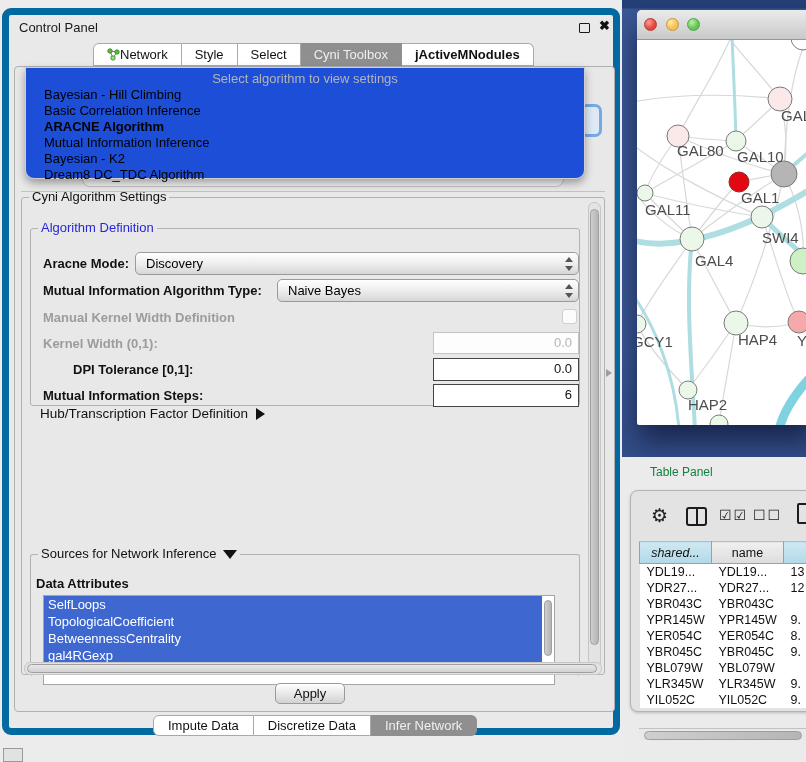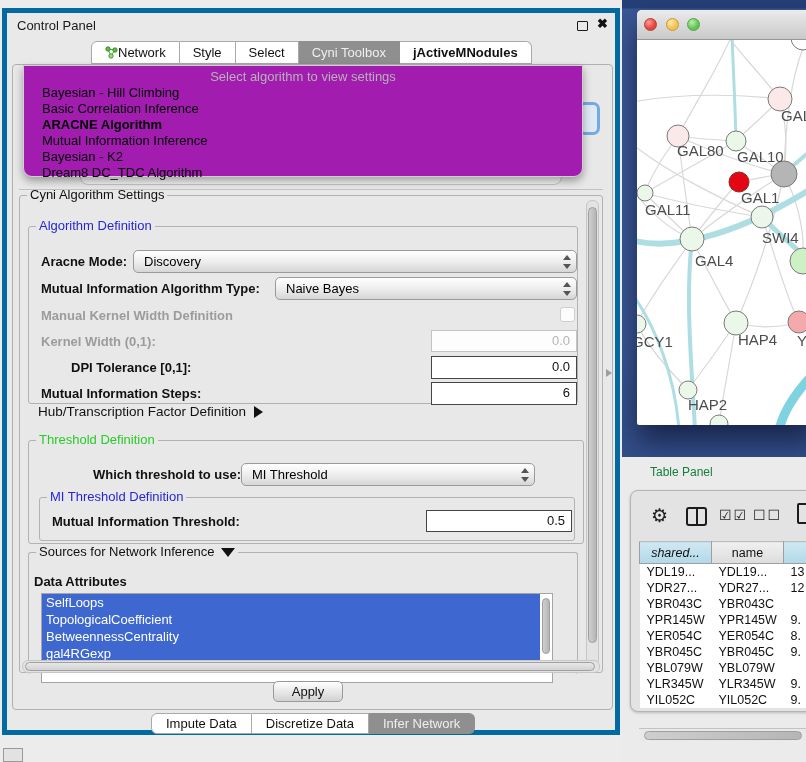--- a/index.html
+++ b/index.html
@@ -9,21 +9,21 @@
     background: #ececec;
     font-family: "Liberation Sans", sans-serif;
     overflow: hidden;
     color:#111;
   }
   .abs { position:absolute; }
 
   
   #cpwin {
     left:2px; top:8px; width:618px; height:727px;
-    background:#e9e9e9; border:5px solid #0369a1; border-radius:0;
+    background:#e9e9e9; border:7px solid #0369a1; border-radius:9px;
   }
   .cp-title { left:10px; top:5px; font-size:13px; color:#1a1a1a; }
   .float-icon { left:570px; top:8px; width:11px; height:10px; border:1.5px solid #1a1a1a; border-radius:1px; }
   .close-icon { left:590px; top:3px; font-size:13px; font-weight:bold; color:#111; }
 
   .tabrow { left:84px; top:28px; height:23px; display:flex; }
   .tab {
     background:#fff; border:1px solid #a9a9a9; border-left:none;
     padding:0 13px; font-size:13px; display:flex; align-items:center; 
     color:#111;
@@ -34,21 +34,21 @@
 
   .mainpanel { left:5px; top:51px; width:601px; height:646px;
     background:#e8e8e8; border:1px solid #b0b0b0; border-radius:4px; }
 
   
   .ghost-combo { left:73px; top:142px; width:482px; height:30px; border:1px solid #c4c4c4; border-radius:8px; background:#f4f4f4; z-index:4;}
   .focus-frag { left:571px; top:89px; width:22px; height:33px; border:3px solid #74a9e4; border-radius:7px; background:#dfe9f6; z-index:4; }
   .hidden-grp-edge { left:12px; top:176px; width:584px; height:1px; background:#c2c2c2; z-index:3;}
 
   
-  .popup { left:16px; top:52px; width:560px; height:112px; background:#a21caf;
+  .popup { left:16px; top:52px; width:560px; height:112px; background:#1d4ed8;
     border:1px solid #cfcfcf; border-radius:0 0 9px 9px;
     box-shadow:0 4px 9px rgba(0,0,0,.35); z-index:10; padding-top:2px; }
   .dd-head { text-align:center; color:#b4b4b4; font-size:13px; height:17px; line-height:17px; }
   .dd-item { font-size:13px; height:16px; line-height:16px; padding-left:18px; color:#000; }
   .dd-item.bold { font-weight:bold; }
 
   
   .grp { border:1px solid #b2b2b2; border-radius:3px; }
   .grp > .gt { position:absolute; top:-8px; left:7px; background:#e8e8e8; padding:0 3px;
     font-size:13px; line-height:14px; white-space:nowrap; }
@@ -230,35 +230,20 @@
       <div class="fld" style="left:402px; top:129px; width:146px; height:23px;">0.0</div>
 
       <div class="lbl b" style="left:12px; top:159px;">Mutual Information Steps:</div>
       <div class="fld" style="left:402px; top:155px; width:146px; height:23px;">6</div>
     </div>
 
     <div class="lbl" style="left:18px; top:208px; font-size:13.5px;">
       <span>Hub/Transcription Factor Definition</span><span class="tri-right"></span>
     </div>
 
-    <div class="abs grp" style="left:8px; top:244px; width:556px; height:104px;">
-      <span class="gt green">Threshold Definition</span>
-
-      <div class="lbl b" style="left:64px; top:26px;">Which threshold to use:</div>
-      <div class="combo" style="left:212px; top:22px; width:294px;">
-        <span>MI Threshold</span>
-        <span class="stp"></span>
-      </div>
-
-      <div class="abs grp" style="left:10px; top:56px; width:536px; height:44px;">
-        <span class="gt blue">MI Threshold Definition</span>
-        <div class="lbl b" style="left:12px; top:16px;">Mutual Information Threshold:</div>
-        <div class="fld" style="left:386px; top:12px; width:146px;">0.5</div>
-      </div>
-    </div>
 
     <div class="abs grp" style="left:8px; top:356px; width:550px; height:122px; border-bottom:none;">
       <span class="gt">
         <span>Sources for Network Inference</span><span class="tri-down"></span>
       </span>
       <div class="lbl b" style="left:5px; top:21px;">Data Attributes</div>
       <div class="attr-list" style="left:12px; top:40px; width:512px; height:90px;">
         <div class="attr-item">SelfLoops</div>
         <div class="attr-item">TopologicalCoefficient</div>
         <div class="attr-item">BetweennessCentrality</div>

